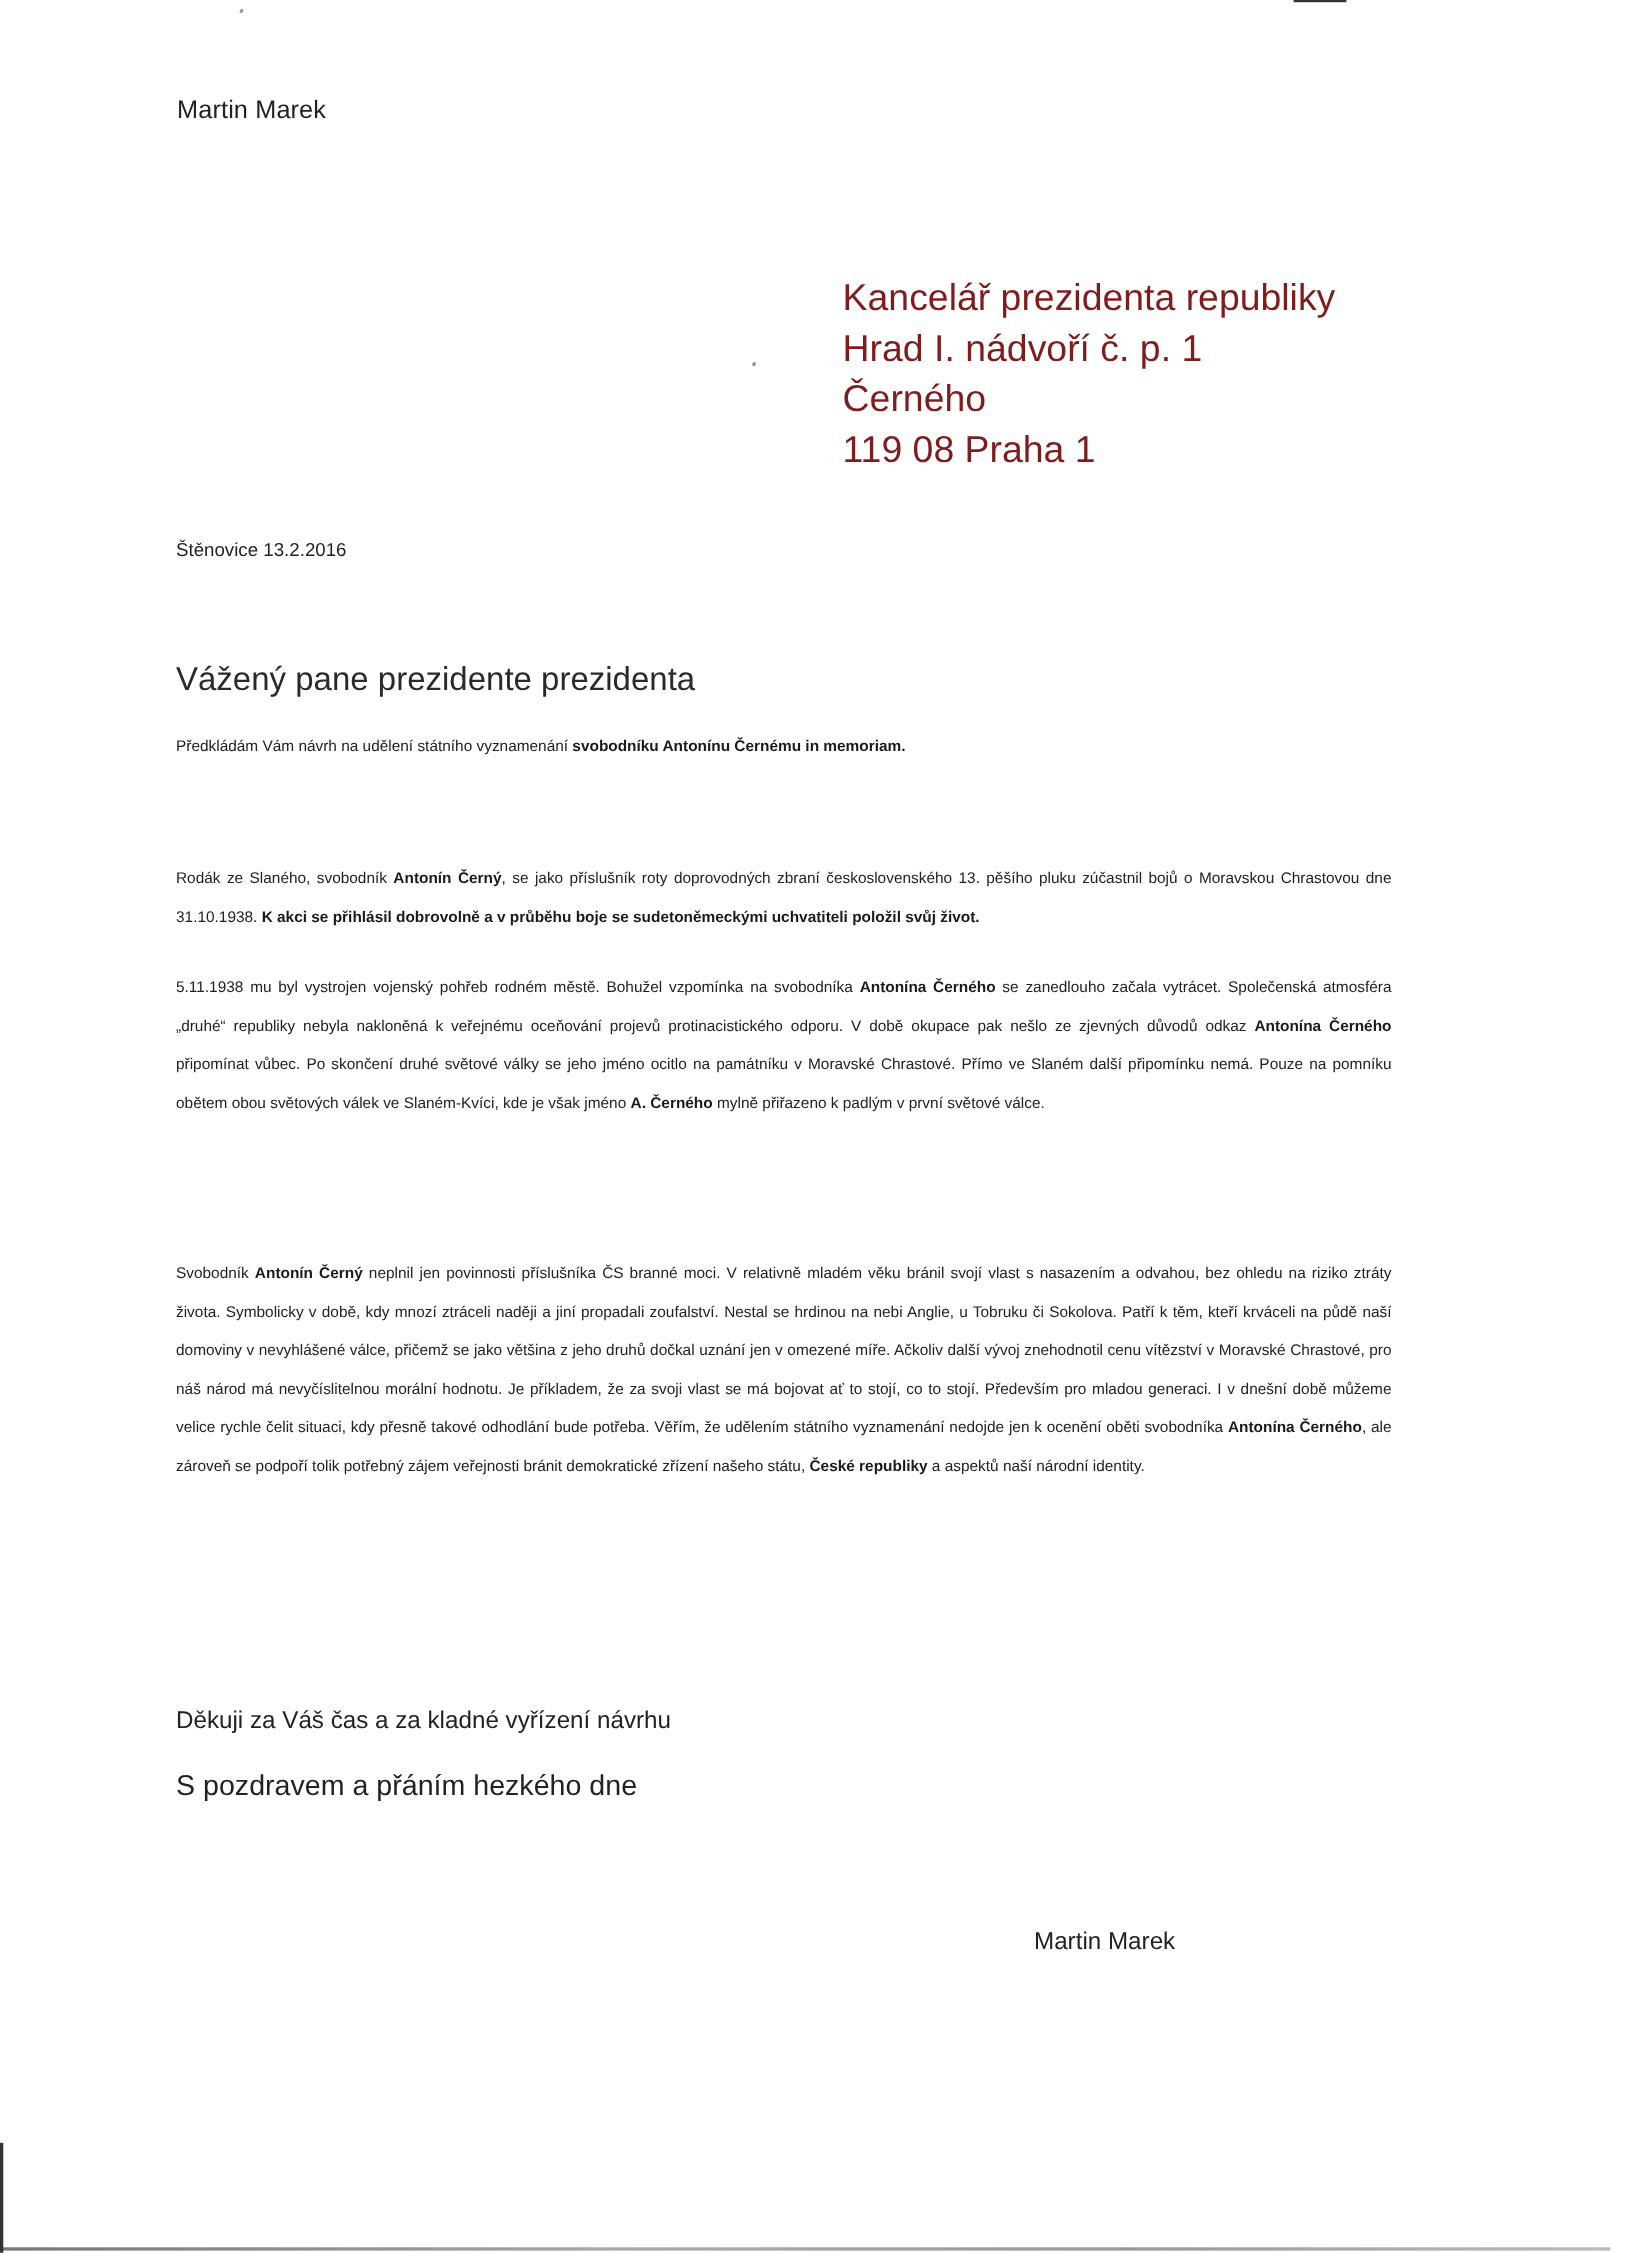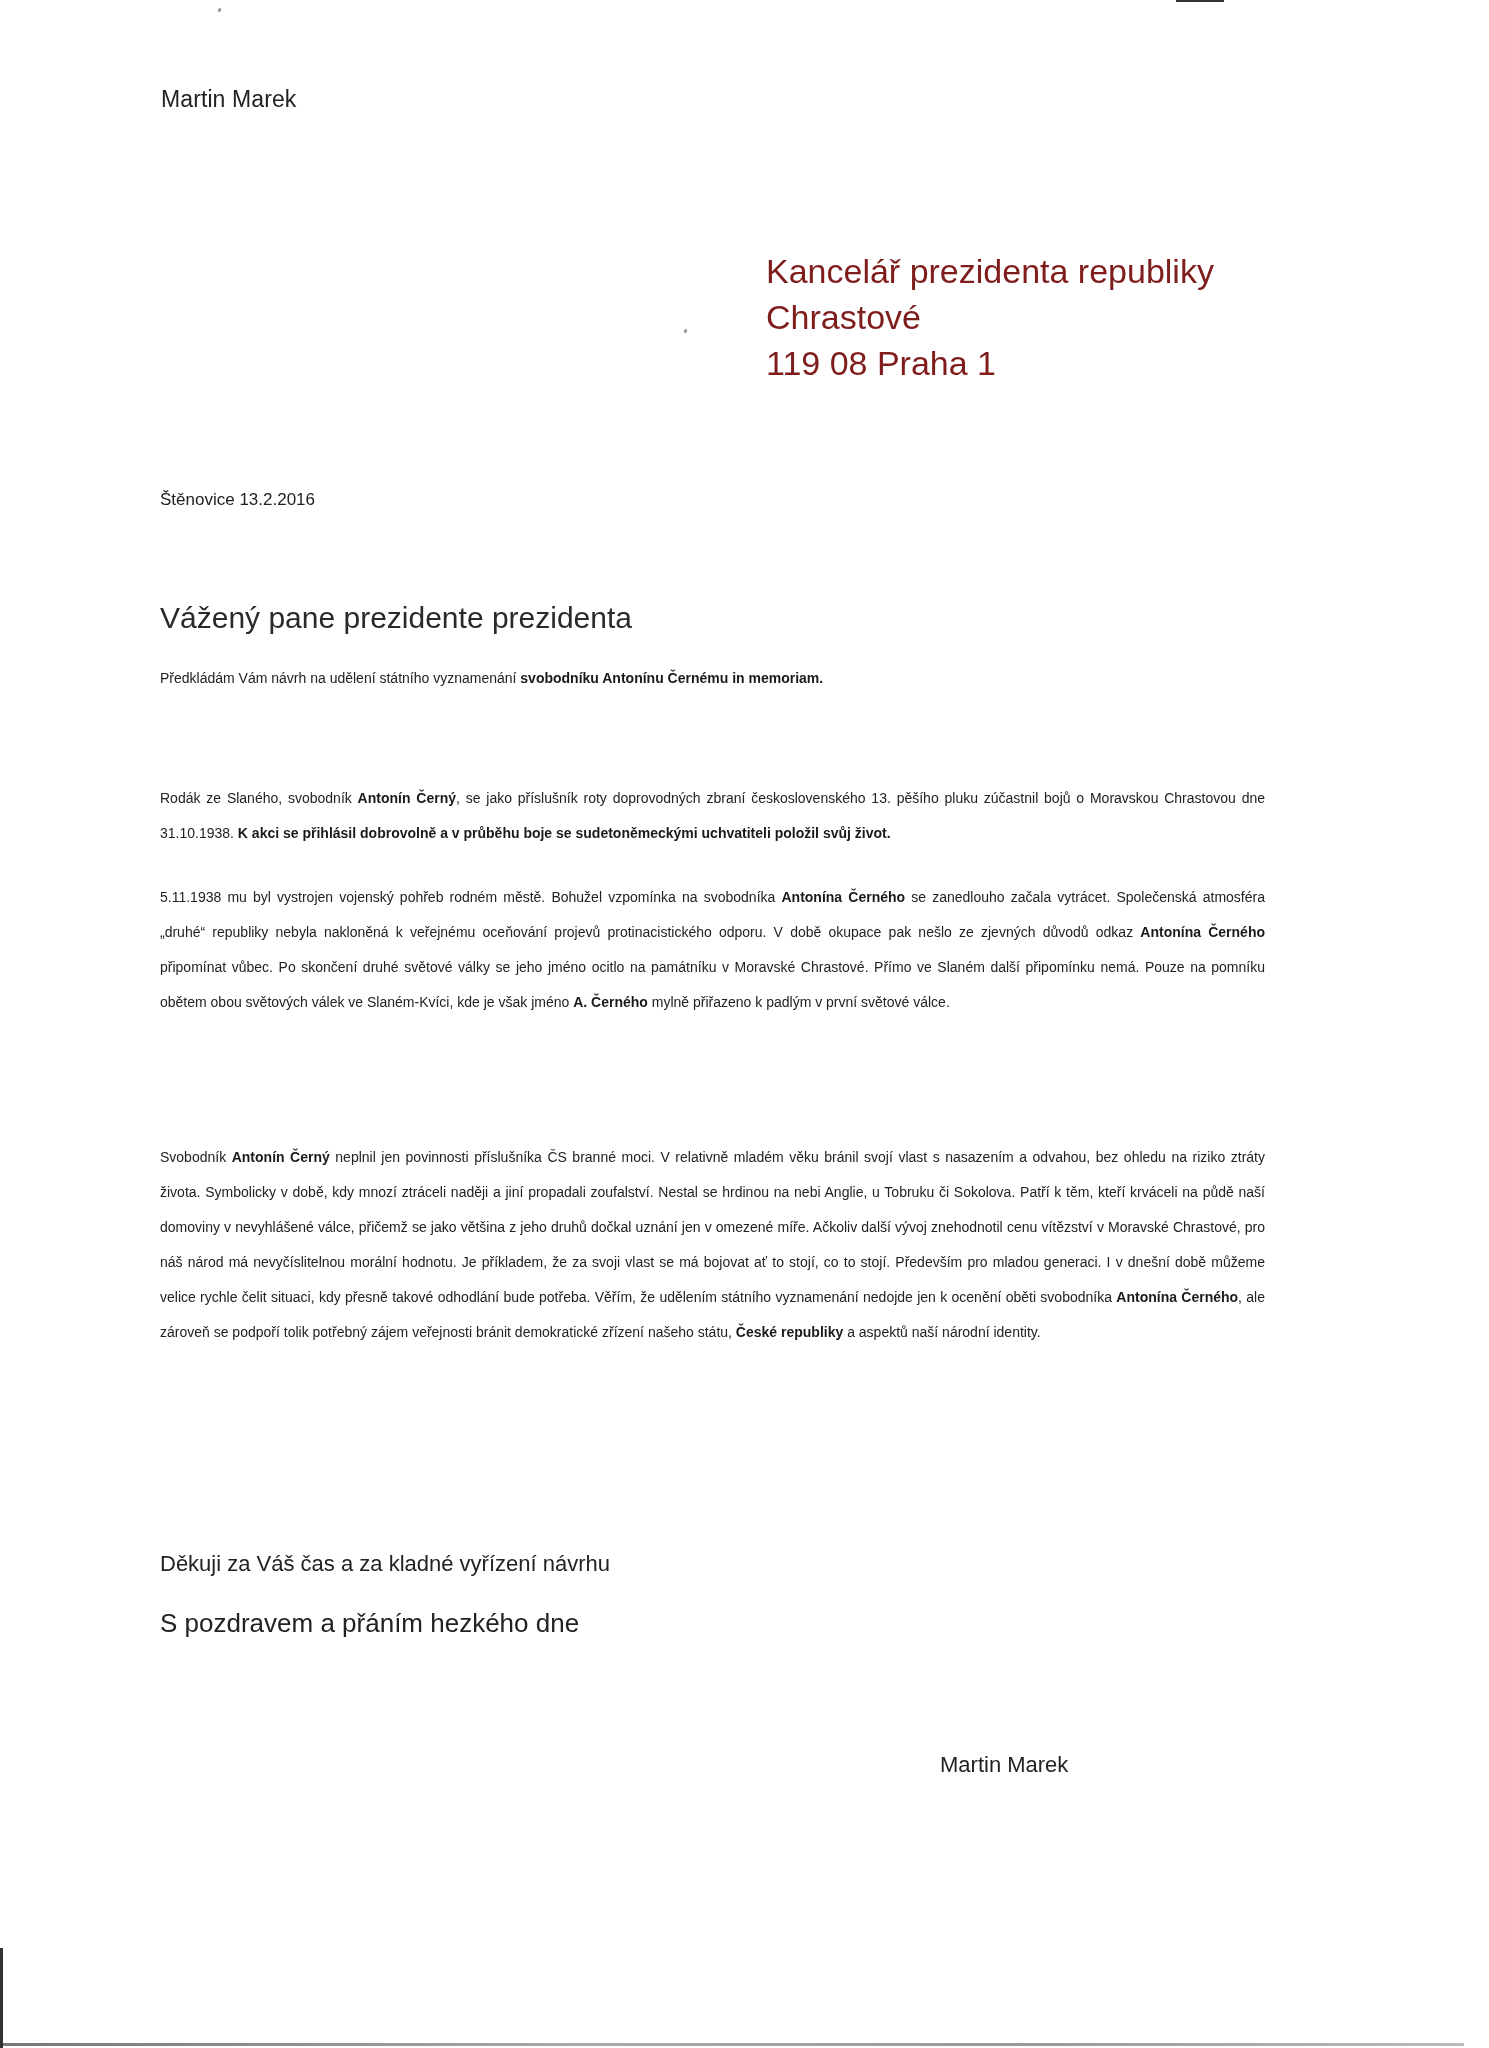--- a/index.html
+++ b/index.html
@@ -126,21 +126,22 @@
   <div class="scan-top-right"></div>
   <div class="scan-bottom"></div>
   <div class="scan-left-bottom"></div>
   <div class="speck" style="left:218px;top:8px;"></div>
   <div class="speck" style="left:684px;top:329px;"></div>
 
   <div class="sender-top">Martin Marek</div>
 
   <div class="recipient">
     <div>Kancelář prezidenta republiky</div>
-    <div>Chrastové</div>
+    <div>Hrad I. nádvoří č. p. 1</div>
+    <div>Černého</div>
     <div>119 08 Praha 1</div>
   </div>
 
   <div class="place-date">Štěnovice 13.2.2016</div>
 
   <div class="salutation">Vážený pane prezidente prezidenta</div>
 
   <div class="body-text p1"><span>Předkládám Vám návrh na udělení státního vyznamenání </span><b>svobodníku Antonínu Černému in memoriam.</b></div>
   <div class="body-text p2"><span>Rodák ze Slaného, svobodník </span><b>Antonín Černý</b><span>,  se jako příslušník roty doprovodných zbraní československého 13. pěšího pluku zúčastnil bojů o Moravskou Chrastovou dne 31.10.1938. </span><b>K akci se přihlásil dobrovolně a v průběhu boje se sudetoněmeckými uchvatiteli položil svůj život.</b></div>
   <div class="body-text p3"><span>5.11.1938 mu byl vystrojen vojenský pohřeb  rodném městě. Bohužel vzpomínka na svobodníka </span><b>Antonína Černého</b><span> se zanedlouho začala vytrácet. Společenská atmosféra „druhé“ republiky nebyla nakloněná k veřejnému oceňování projevů protinacistického odporu. V době okupace pak nešlo ze zjevných důvodů odkaz </span><b>Antonína Černého</b><span> připomínat vůbec. Po skončení druhé světové války se jeho jméno ocitlo na památníku v Moravské Chrastové. Přímo ve Slaném další připomínku nemá. Pouze na pomníku obětem obou světových válek ve Slaném-Kvíci, kde je však jméno </span><b>A. Černého</b><span> mylně přiřazeno k padlým v první světové válce.</span></div>

